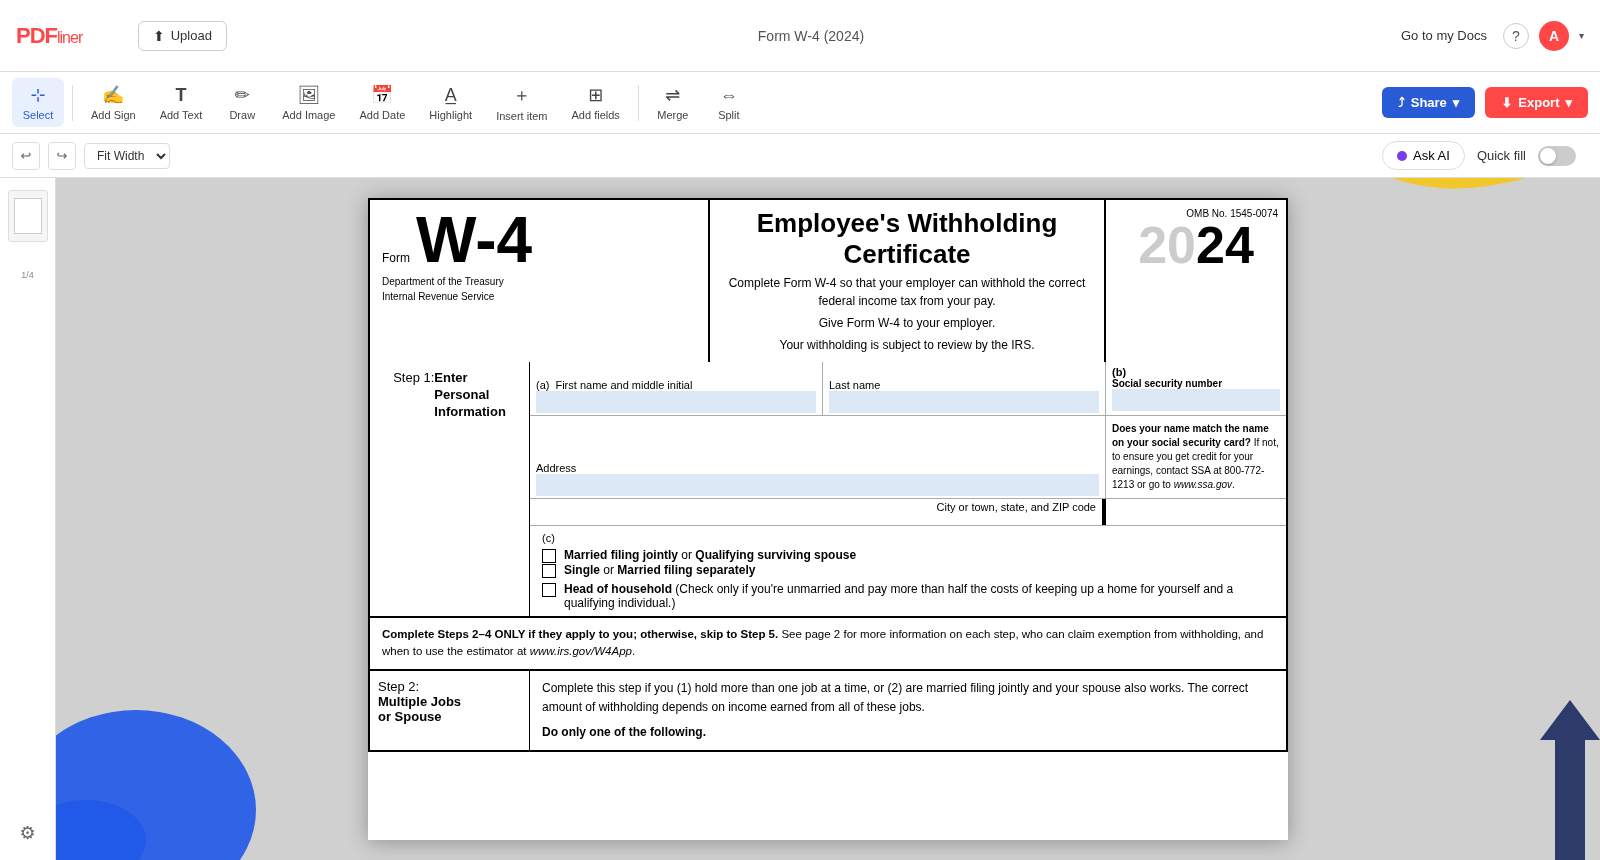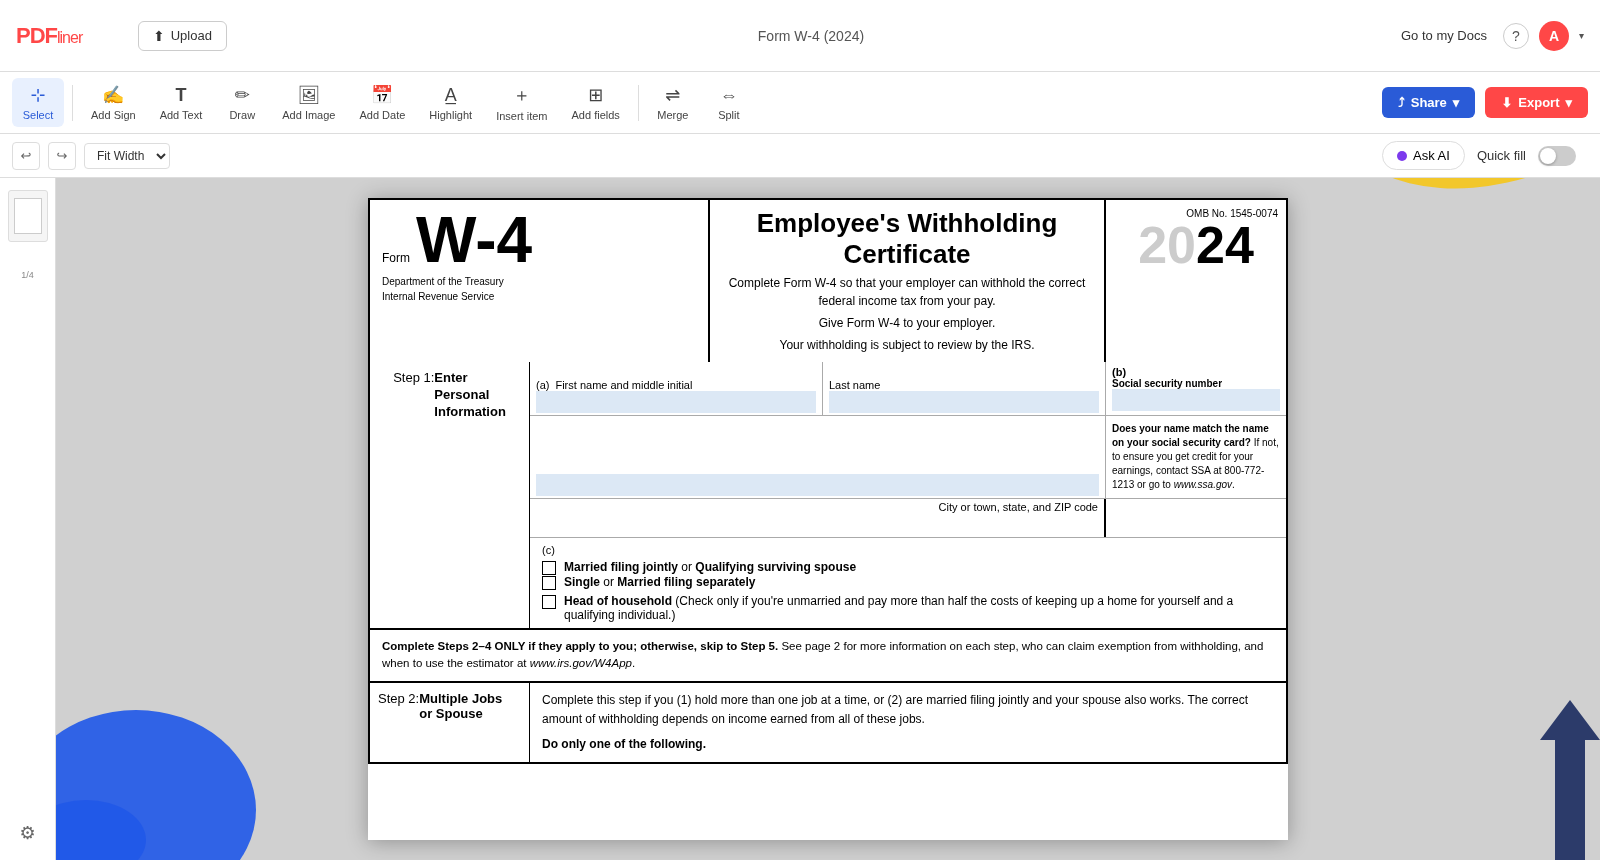--- a/index.html
+++ b/index.html
@@ -375,31 +375,32 @@
             </div>
             <div style="width:180px;padding:4px 6px;font-size:10px;color:#000;font-weight:bold;display:flex;flex-direction:column;justify-content:flex-end;">
               <span style="font-size:11px;">(b)</span>
               <span>Social security number</span>
               <div style="background:#dce8f5;height:22px;"></div>
             </div>
           </div>
 
           <div style="display:flex;border-bottom:1px solid #aaa;">
             <div style="flex:1;padding:2px 6px;font-size:11px;color:#000;border-right:1px solid #aaa;display:flex;flex-direction:column;justify-content:flex-end;">
+              <span>Address</span>
               <div style="background:#dce8f5;height:22px;"></div>
             </div>
             <div style="width:180px;padding:6px;font-size:10px;color:#000;line-height:1.4;">
               <span>
                 <strong>Does your name match the name on your social security card?</strong> If not, to ensure you get credit for your earnings, contact SSA at 800-772-1213 or go to <em>www.ssa.gov</em>.
               </span>
             </div>
           </div>
 
           <div style="display:flex;border-bottom:1px solid #aaa;">
-            <div style="flex:1;padding:2px 6px;font-size:11px;color:#000;border-right:2px solid #000000;display:flex;flex-direction:column;justify-content:flex-end;align-items:flex-end;">
+            <div style="flex:1;padding:2px 6px;font-size:11px;color:#000;border-right:4px solid #000000;display:flex;flex-direction:row;justify-content:flex-end;">
               <span>City or town, state, and ZIP code</span>
               <div style="background:#dce8f5;height:22px;"></div>
             </div>
             <div style="width:180px;"></div>
           </div>
 
           <div style="padding:6px 12px;">
             <div style="font-size:11px;margin-bottom:4px;">
               <span>(c)</span>
             </div>
@@ -424,21 +425,21 @@
           </div>
         </div>
       </div>
     </div>
 
     <div style="border:2px solid #000;border-top:none;padding:8px 12px;font-size:11.5px;color:#000;line-height:1.5;">
       <strong>Complete Steps 2–4 ONLY if they apply to you; otherwise, skip to Step 5.</strong><span> See page 2 for more information on each step, who can claim exemption from withholding, and when to use the estimator at </span><em>www.irs.gov/W4App</em><span>.</span>
     </div>
 
     <div style="border:2px solid #000;border-top:none;display:flex;">
-      <div style="width:160px;padding:8px;border-right:1px solid #000;display:flex;flex-direction:row;justify-content:flex-start;">
+      <div style="width:160px;padding:8px;border-right:1px solid #000;display:flex;flex-direction:column;justify-content:flex-start;">
         <div style="font-size:13px;color:#000;">Step 2:</div>
         <div style="font-size:13px;font-weight:bold;color:#000;">
           <span>Multiple Jobs</span><br>
           <span>or Spouse</span>
         </div>
       </div>
       <div style="flex:1;padding:8px 12px;font-size:12px;color:#000;line-height:1.6;">
         <p>Complete this step if you (1) hold more than one job at a time, or (2) are married filing jointly and your spouse also works. The correct amount of withholding depends on income earned from all of these jobs.</p>
         <p style="margin-top:6px;font-weight:bold;">
           <span>Do </span><strong>only one</strong><span> of the following.</span>

